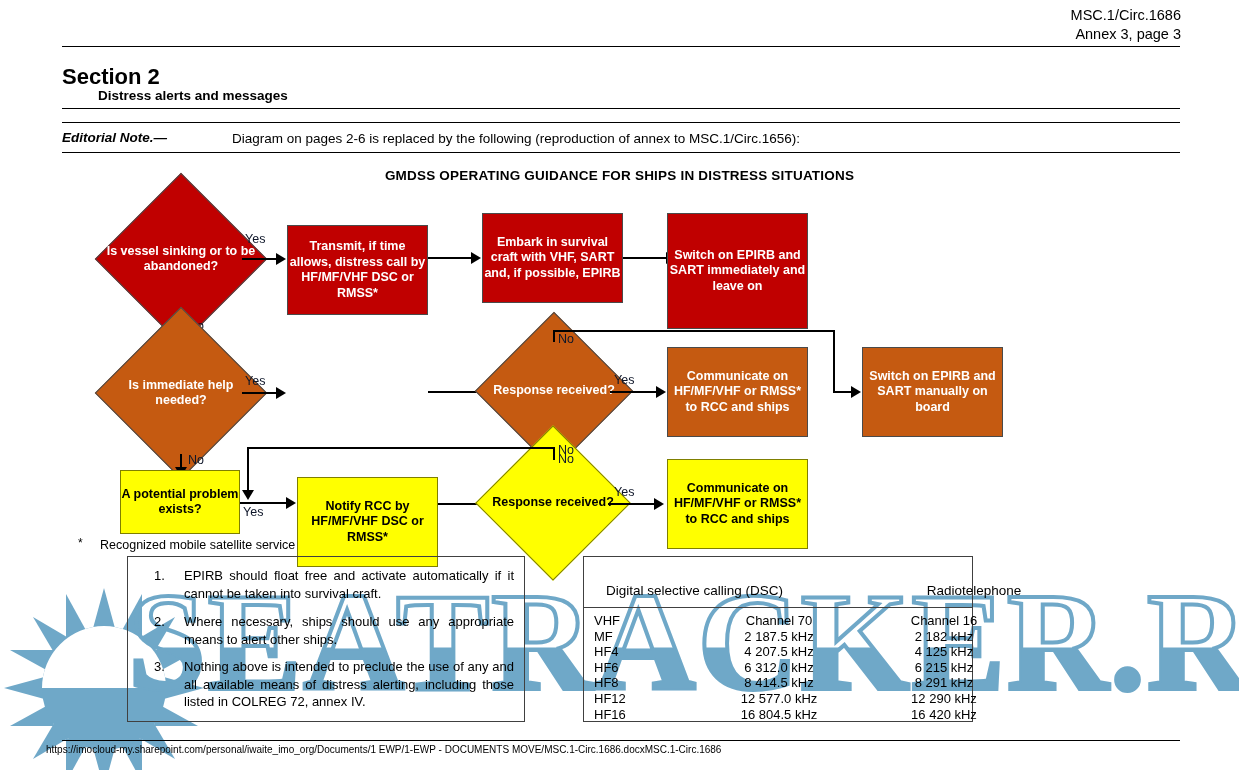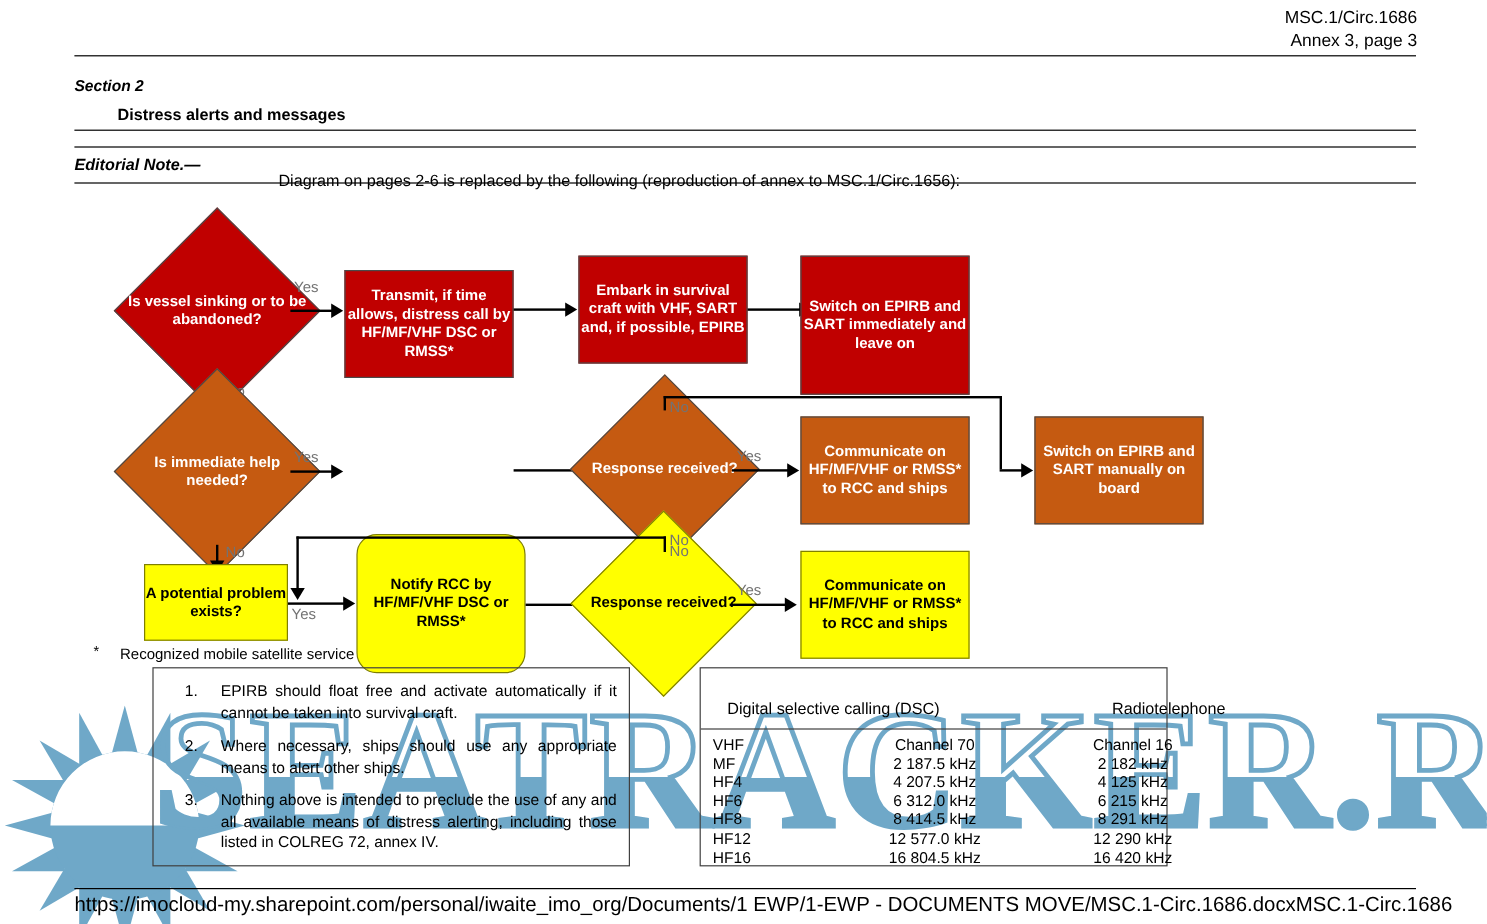--- a/index.html
+++ b/index.html
@@ -20,27 +20,27 @@
         color:#6fa8c8;white-space:nowrap;
         clip-path:inset(54% 0 0 0);}
   #watermark .wm-sun{position:absolute;left:4px;top:28px;width:200px;height:200px;}
 
   
   #page{position:relative;z-index:10;width:1239px;height:770px;}
 
   .hdr{position:absolute;right:58px;top:6px;text-align:right;font-size:14.5px;line-height:19px;}
   .hdr-rule{position:absolute;left:62px;top:46px;width:1118px;border-top:1px solid #000;}
 
-  .sec-title{position:absolute;left:62px;top:64px;font-size:13px;font-weight:bold;font-style:italic;}
+  .sec-title{position:absolute;left:62px;top:64px;font-size:22px;font-weight:bold;}
   .sec-sub{position:absolute;left:62px;top:88px;font-size:13.5px;font-weight:bold;padding-left:36px;}
   .rule2{position:absolute;left:62px;top:108px;width:1118px;border-top:1px solid #000;}
   .rule3{position:absolute;left:62px;top:122px;width:1118px;border-top:1px solid #000;}
 
   .ednote-lbl{position:absolute;left:62px;top:130px;font-size:13.5px;font-weight:bold;font-style:italic;}
-  .ednote-txt{position:absolute;left:232px;top:131px;font-size:13.5px;margin-top:12px;}
+  .ednote-txt{position:absolute;left:232px;top:131px;font-size:13.5px;}
   .rule4{position:absolute;left:62px;top:152px;width:1118px;border-top:1px solid #000;}
 
   .diagram-title{position:absolute;left:0;top:168px;width:1239px;text-align:center;
                  font-size:13.5px;font-weight:bold;letter-spacing:.2px;}
 
   
   .node{position:absolute;box-sizing:border-box;display:flex;align-items:center;
         justify-content:center;text-align:center;color:#fff;font-weight:bold;
         font-size:12.5px;line-height:15.5px;border:1px solid #4a4a4a;}
   .node.red{background:#C00000;}
@@ -57,21 +57,21 @@
             display:flex;align-items:center;justify-content:center;text-align:center;
             font-weight:bold;font-size:12.5px;line-height:15.5px;color:#fff;}
   .dia.yellow .lbl{color:#000;}
 
   .edge{position:absolute;background:#000;}
   .edge.h{height:2px;}
   .edge.v{width:2px;}
   .arrow{position:absolute;width:0;height:0;}
   .arrow.right{border-top:6px solid transparent;border-bottom:6px solid transparent;border-left:10px solid #000;}
   .arrow.down{border-left:6px solid transparent;border-right:6px solid transparent;border-top:10px solid #000;}
-  .elabel{position:absolute;font-size:12.5px;color:#737373;background:transparent;}
+  .elabel{position:absolute;font-size:12.5px;color:#0f172a;background:transparent;}
 
   .foot-star{position:absolute;left:78px;top:536px;font-size:12px;}
   .foot-star-txt{position:absolute;left:100px;top:538px;font-size:12.5px;}
 
   .notes{position:absolute;left:127px;top:556px;width:398px;height:166px;
          border:1px solid #404040;box-sizing:border-box;background:transparent;}
   .note-row{position:absolute;display:flex;font-size:13px;line-height:17.5px;}
   .note-num{width:30px;flex:none;}
   .note-txt{width:330px;text-align:justify;}
 
@@ -80,21 +80,21 @@
   .freq-t1{position:absolute;left:0;top:6px;width:100%;text-align:center;font-size:13.5px;}
   .freq-t2a{position:absolute;left:22px;top:26px;width:290px;text-align:left;font-size:13.5px;}
   .freq-t2b{position:absolute;left:300px;top:26px;width:180px;text-align:center;font-size:13.5px;}
   .freq-sep{position:absolute;left:0;top:50px;width:100%;border-top:1px solid #404040;}
   .freq-rows{position:absolute;left:0;top:56px;width:100%;}
   .frow{position:relative;height:15.6px;font-size:13px;}
   .frow .c0{position:absolute;left:10px;}
   .frow .c1{position:absolute;left:90px;width:210px;text-align:center;}
   .frow .c2{position:absolute;left:255px;width:210px;text-align:center;}
 
-  .url{position:absolute;left:62px;top:744px;font-size:17px;}
+  .url{position:absolute;left:46px;top:744px;font-size:10px;}
   .rule-bot{position:absolute;left:62px;top:740px;width:1118px;border-top:1px solid #000;}
 </style>
 </head>
 <body>
 
 <div id="watermark">
   <svg class="wm-sun" viewBox="0 0 200 200">
     <g fill="#6fa8c8">
       <g>
         <polygon points="100,0 112,44 88,44"></polygon>
@@ -132,20 +132,21 @@
 
   <div class="sec-title">Section 2</div>
   <div class="sec-sub">Distress alerts and messages</div>
   <div class="rule2"></div>
   <div class="rule3"></div>
 
   <div class="ednote-lbl">Editorial Note.—</div>
   <div class="ednote-txt">Diagram on pages 2-6 is replaced by the following (reproduction of annex to MSC.1/Circ.1656):</div>
   <div class="rule4"></div>
 
+  <div class="diagram-title">GMDSS OPERATING GUIDANCE FOR SHIPS IN DISTRESS SITUATIONS</div>
 
   <div class="dia red" style="left:120px;top:198px;width:122px;height:122px;">
     <div class="shape"></div>
     <div class="lbl">Is vessel sinking or to be abandoned?</div>
   </div>
 
   <div class="edge h" style="left:242px;top:258px;width:36px;"></div>
   <div class="arrow right" style="left:276px;top:253px;"></div>
   <div class="elabel" style="left:245px;top:232px;">Yes</div>
 
@@ -201,21 +202,21 @@
   <div class="edge v" style="left:180px;top:454px;height:22px;"></div>
   <div class="arrow down" style="left:175px;top:467px;"></div>
   <div class="elabel" style="left:188px;top:453px;">No</div>
 
   <div class="node yellow" style="left:120px;top:470px;width:120px;height:64px;">A potential problem exists?</div>
 
   <div class="edge h" style="left:240px;top:502px;width:48px;"></div>
   <div class="arrow right" style="left:286px;top:497px;"></div>
   <div class="elabel" style="left:243px;top:505px;">Yes</div>
 
-  <div class="node yellow" style="left:297px;top:445px;width:141px;height:116px;border-radius:17px;">Notify RCC by HF/MF/VHF DSC or RMSS*</div>
+  <div class="node yellow" style="left:297px;top:477px;width:141px;height:90px;">Notify RCC by HF/MF/VHF DSC or RMSS*</div>
 
   <div class="edge h" style="left:438px;top:503px;width:60px;"></div>
   <div class="arrow right" style="left:496px;top:498px;"></div>
 
   <div class="dia yellow" style="left:498px;top:448px;width:110px;height:110px;">
     <div class="shape"></div>
     <div class="lbl">Response received?</div>
   </div>
 
   <div class="edge h" style="left:608px;top:503px;width:48px;"></div>

